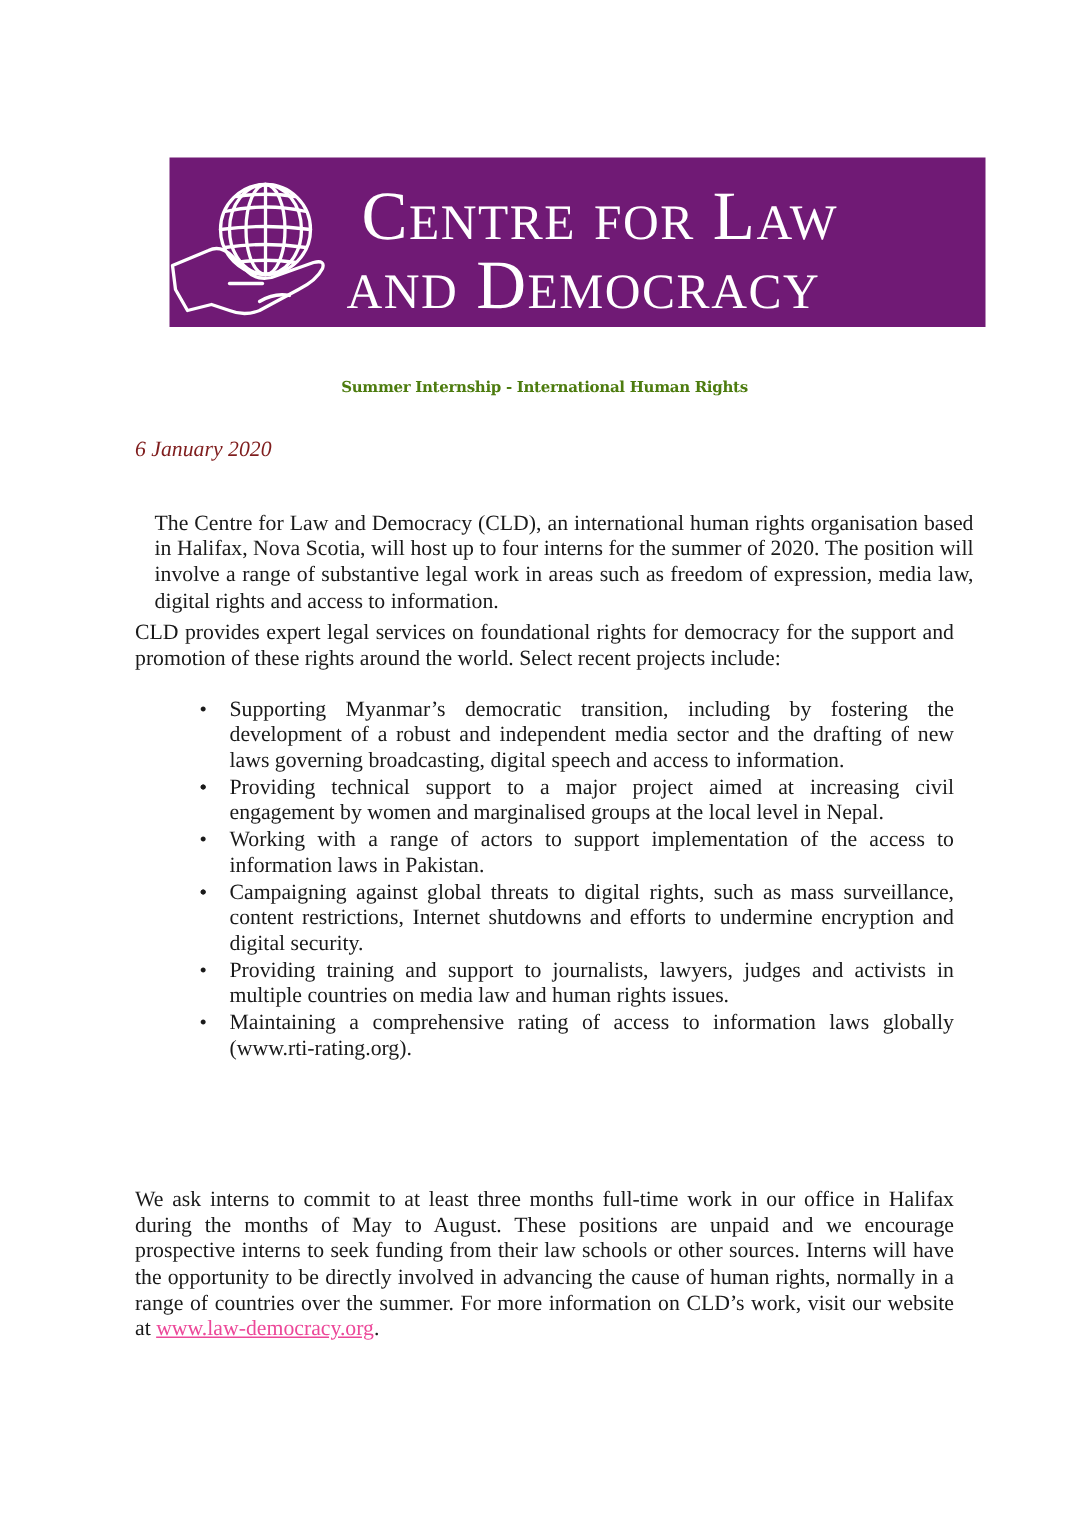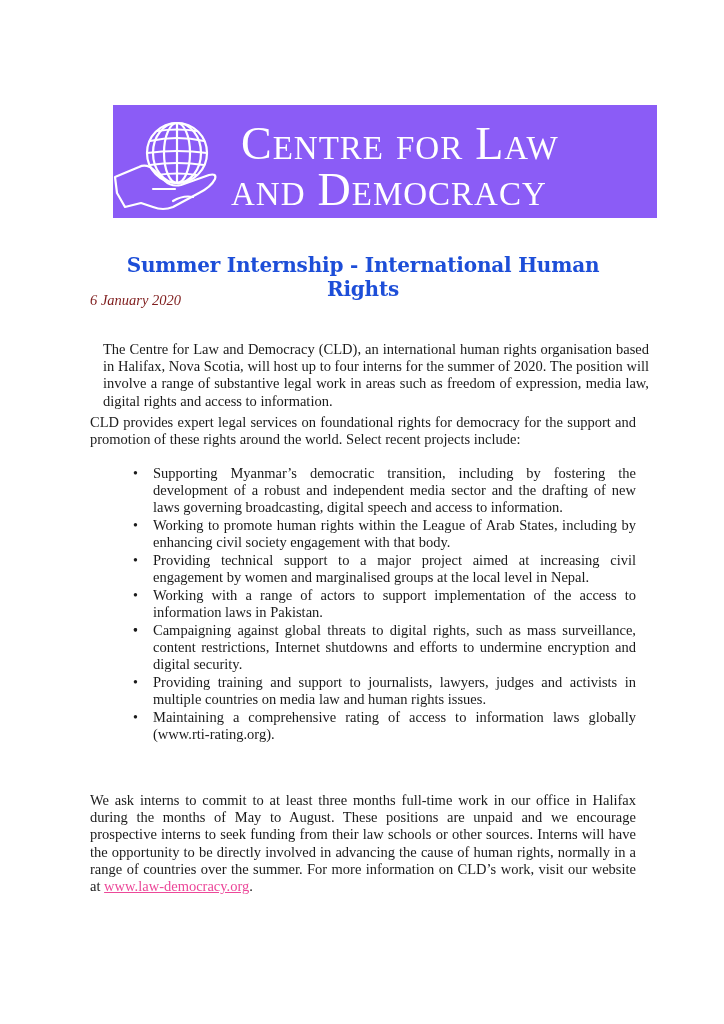--- a/index.html
+++ b/index.html
@@ -20,21 +20,21 @@
       left: 0; top: 0;
       width: 724px; height: 1024px;
       background: #ffffff;
     }
     .banner {
       position: absolute;
       left: 113px;
       top: 105px;
       width: 544px;
       height: 113px;
-      background: #8b5cf6;
+      background: #701a75;
     }
     .banner .logo-mark {
       position: absolute;
       left: 0px;
       top: 10px;
       width: 110px;
       height: 100px;
     }
     .banner .brand {
       position: absolute;
@@ -63,22 +63,22 @@
     .brand .small { font-size: 33px; }
 
     .title {
       position: absolute;
       left: 90px;
       width: 546px;
       top: 253px;
       text-align: center;
       font-family: "DejaVu Serif", "Liberation Serif", serif;
       font-weight: bold;
-      font-size: 20px;
-      color: #1d4ed8;
+      font-size: 10px;
+      color: #4d7c0f;
       letter-spacing: -0.2px;
     }
     .date {
       position: absolute;
       left: 90px;
       top: 292px;
       font-style: italic;
       font-size: 14.5px;
       color: #7f1d1d;
     }
@@ -164,21 +164,21 @@
   <div class="title">Summer Internship - International Human Rights</div>
 
   <div class="date">6 January 2020</div>
 
   <p class="para p1" style="margin:13px;">The Centre for Law and Democracy (CLD), an international human rights organisation based in Halifax, Nova Scotia, will host up to four interns for the summer of 2020. The position will involve a range of substantive legal work in areas such as freedom of expression, media law, digital rights and access to information.</p>
 
   <p class="para p2" style="margin:0;">CLD provides expert legal services on foundational rights for democracy for the support and promotion of these rights around the world. Select recent projects include:</p>
 
   <ul class="bullets">
     <li><span class="dot">•</span><span>Supporting Myanmar’s democratic transition, including by fostering the development of a robust and independent media sector and the drafting of new laws governing broadcasting, digital speech and access to information.</span></li>
-    <li><span class="dot">•</span><span>Working to promote human rights within the League of Arab States, including by enhancing civil society engagement with that body.</span></li>
+    <li><span class="dot">•</span></li>
     <li><span class="dot">•</span><span>Providing technical support to a major project aimed at increasing civil engagement by women and marginalised groups at the local level in Nepal.</span></li>
     <li><span class="dot">•</span><span>Working with a range of actors to support implementation of the access to information laws in Pakistan.</span></li>
     <li><span class="dot">•</span></li>
     <li><span class="dot">•</span><span>Campaigning against global threats to digital rights, such as mass surveillance, content restrictions, Internet shutdowns and efforts to undermine encryption and digital security.</span></li>
     <li><span class="dot">•</span><span>Providing training and support to journalists, lawyers, judges and activists in multiple countries on media law and human rights issues.</span></li>
     <li><span class="dot">•</span><span>Maintaining a comprehensive rating of access to information laws globally (www.rti-rating.org).</span></li>
   </ul>
 
   <p class="para p3" style="margin:0;"><span>We ask interns to commit to at least three months full-time work in our office in Halifax during the months of May to August. These positions are unpaid and we encourage prospective interns to seek funding from their law schools or other sources. Interns will have the opportunity to be directly involved in advancing the cause of human rights, normally in a range of countries over the summer. For more information on CLD’s work, visit our website at </span><a class="link">www.law-democracy.org</a><span>.</span></p>
 

